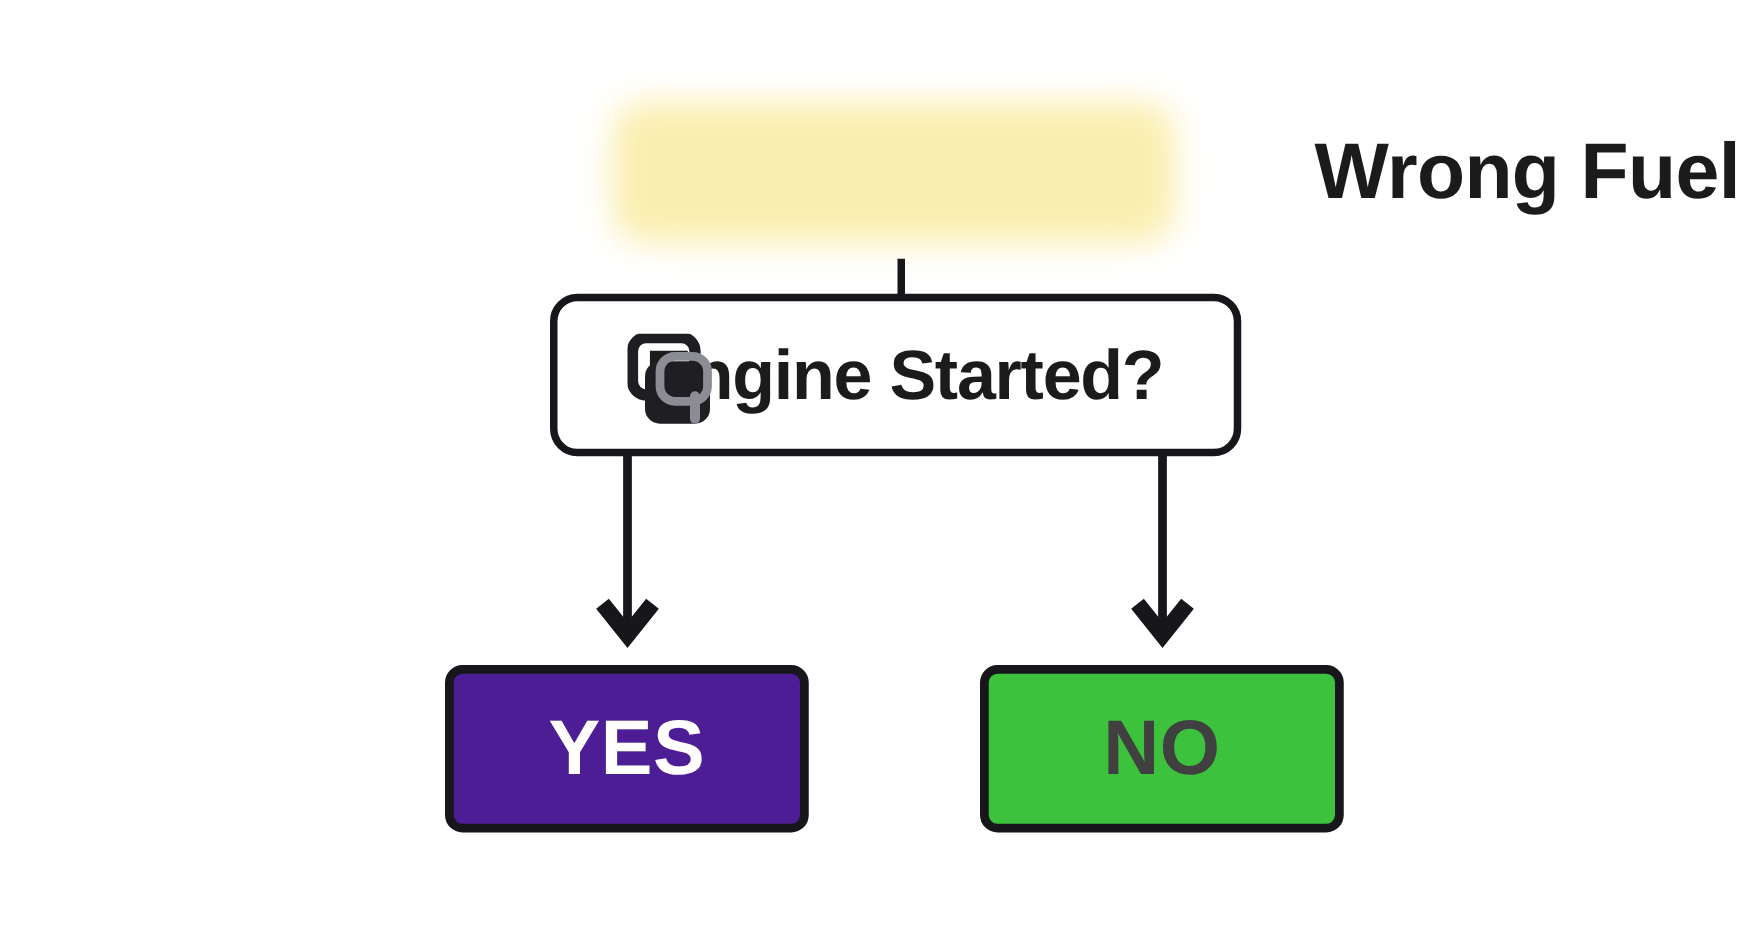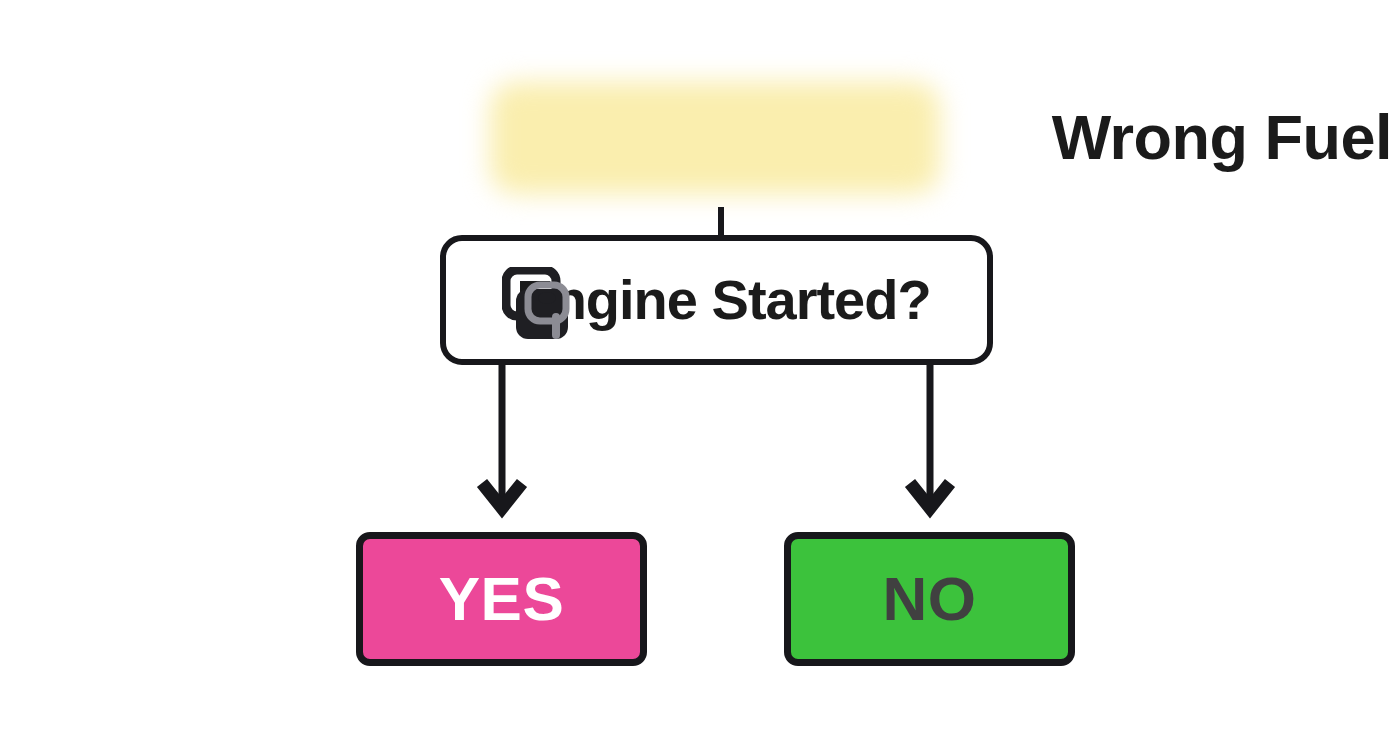--- a/index.html
+++ b/index.html
@@ -173,21 +173,21 @@
   <svg class="arrow arrow-left" viewBox="0 0 60 160">
     <line x1="30" y1="0" x2="30" y2="140" stroke="#17171B" stroke-width="7"></line>
     <polyline points="10,120 30,145 50,120" fill="none" stroke="#17171B" stroke-width="13" stroke-linecap="butt" stroke-linejoin="miter"></polyline>
   </svg>
 
   <svg class="arrow arrow-right" viewBox="0 0 60 160">
     <line x1="30" y1="0" x2="30" y2="140" stroke="#17171B" stroke-width="7"></line>
     <polyline points="10,120 30,145 50,120" fill="none" stroke="#17171B" stroke-width="13" stroke-linecap="butt" stroke-linejoin="miter"></polyline>
   </svg>
 
-  <div class="answer-btn btn-yes" style="background: #ec4899; border-color: rgb(23, 23, 27);">
+  <div class="answer-btn btn-yes" style="background: #4c1d95; border-color: rgb(23, 23, 27);">
     <span class="answer-label" style="color: rgb(255, 255, 255);">YES</span>
   </div>
 
   <div class="answer-btn btn-no" style="background: rgb(60, 194, 60); border-color: rgb(23, 23, 27);">
     <span class="answer-label" style="color: #404040;">NO</span>
   </div>
 
 </div>
 
 </body></html>

